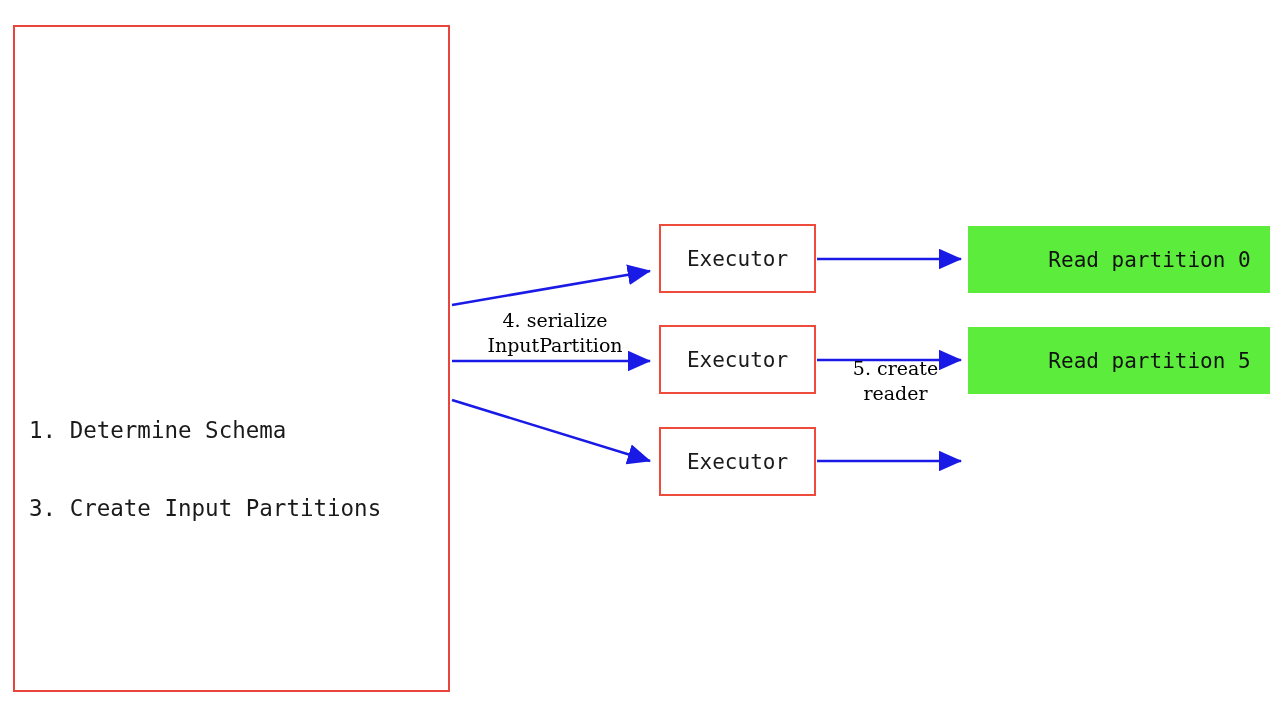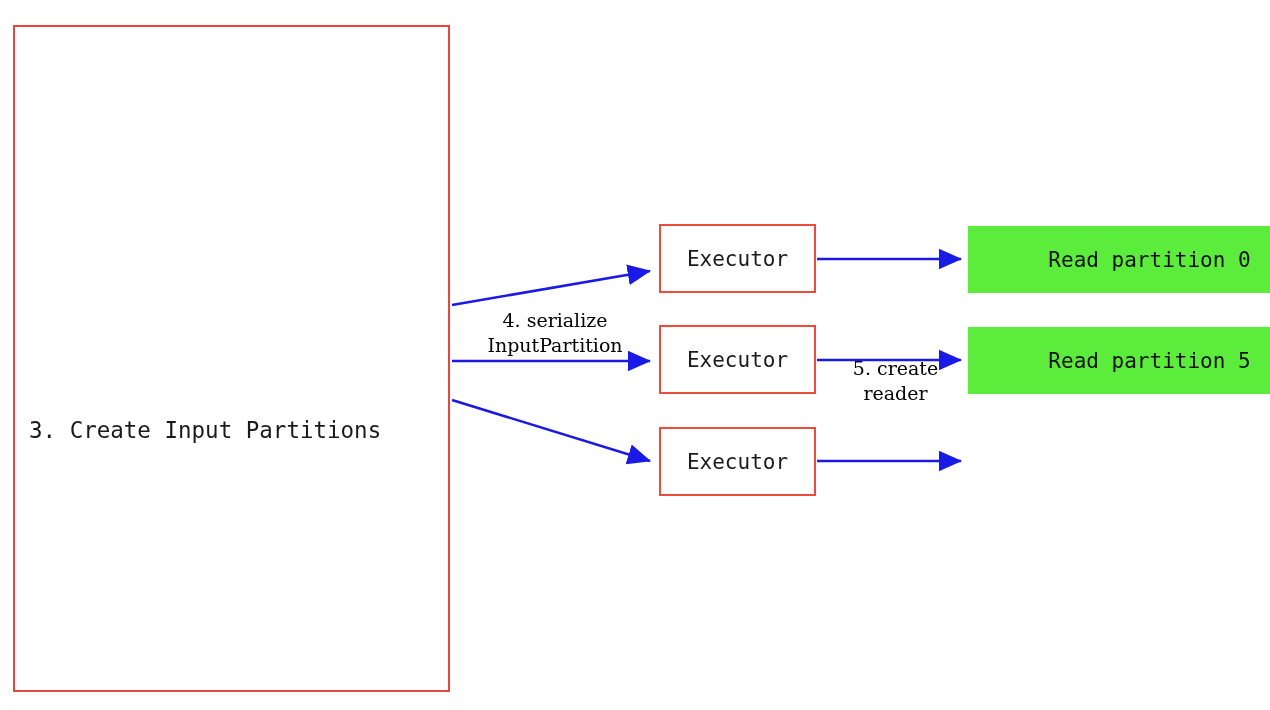--- a/index.html
+++ b/index.html
@@ -136,20 +136,21 @@
 
     <line x1="817" y1="259" x2="961" y2="259" stroke="#1a1ae6" stroke-width="2.6" marker-end="url(#ah)"></line>
 
     <line x1="817" y1="360" x2="961" y2="360" stroke="#1a1ae6" stroke-width="2.6" marker-end="url(#ah)"></line>
 
     <line x1="817" y1="461" x2="961" y2="461" stroke="#1a1ae6" stroke-width="2.6" marker-end="url(#ah)"></line>
   </svg>
 
   <div class="driver-box">
     <div class="driver-steps">
+      <div>1. Determine Schema</div>
       <div>3. Create Input Partitions</div>
     </div>
   </div>
 
   <div class="executor-box" id="executor-0">
     <span class="executor-label">Executor</span>
   </div>
   <div class="executor-box" id="executor-1">
     <span class="executor-label">Executor</span>
   </div>

